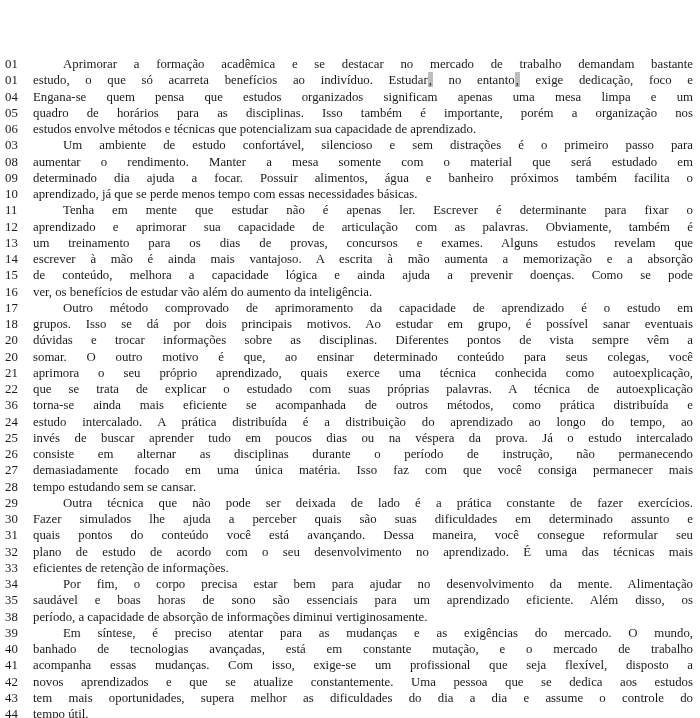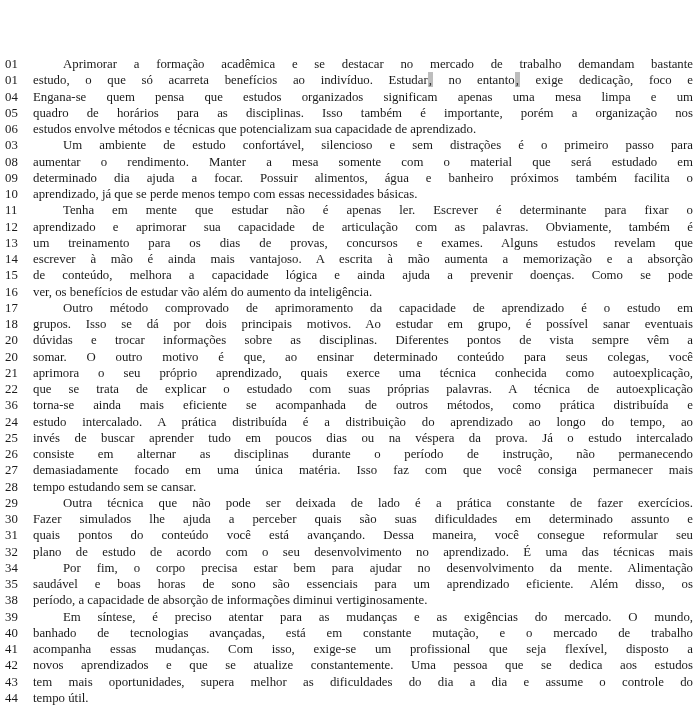--- a/index.html
+++ b/index.html
@@ -171,20 +171,24 @@
       </div>
       <div class="row">
         <span class="num">31</span>
         <div class="txt">quais pontos do conteúdo você está avançando. Dessa maneira, você consegue reformular seu</div>
       </div>
       <div class="row">
         <span class="num">32</span>
         <div class="txt">plano de estudo de acordo com o seu desenvolvimento no aprendizado. É uma das técnicas mais</div>
       </div>
       <div class="row">
+        <span class="num">33</span>
+        <div class="txt end">eficientes de retenção de informações.</div>
+      </div>
+      <div class="row">
         <span class="num">34</span>
         <div class="txt indent">Por fim, o corpo precisa estar bem para ajudar no desenvolvimento da mente. Alimentação</div>
       </div>
       <div class="row">
         <span class="num">35</span>
         <div class="txt">saudável e boas horas de sono são essenciais para um aprendizado eficiente. Além disso, os</div>
       </div>
       <div class="row">
         <span class="num">38</span>
         <div class="txt end">período, a capacidade de absorção de informações diminui vertiginosamente.</div>

